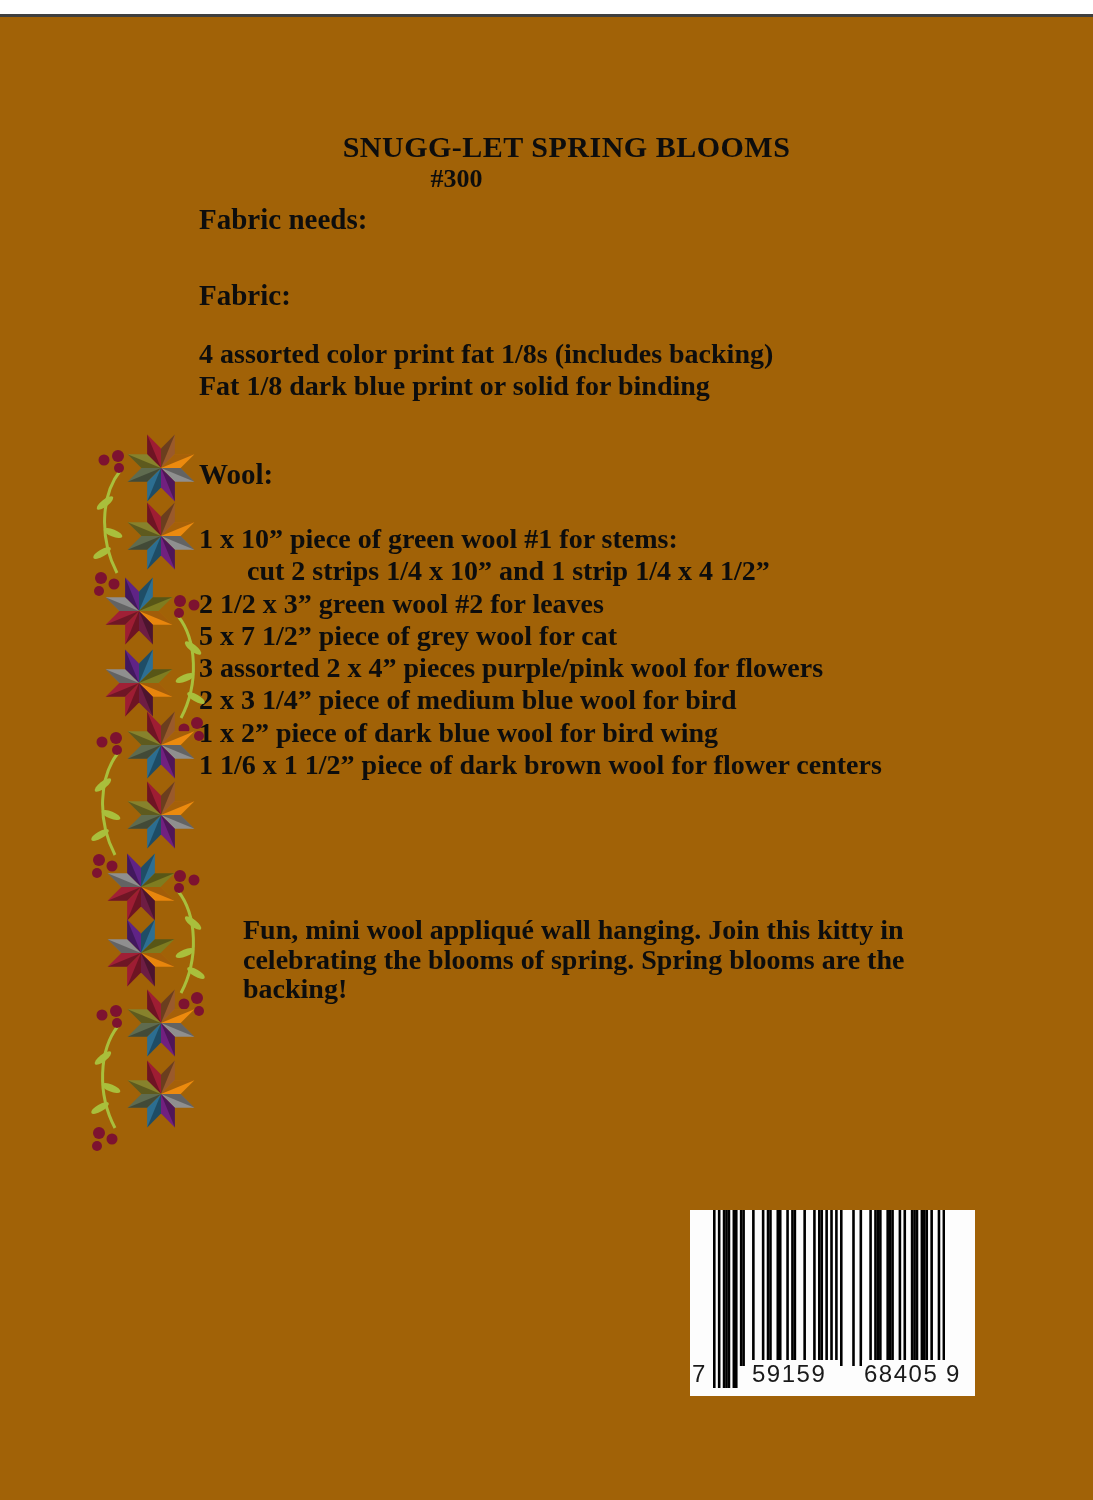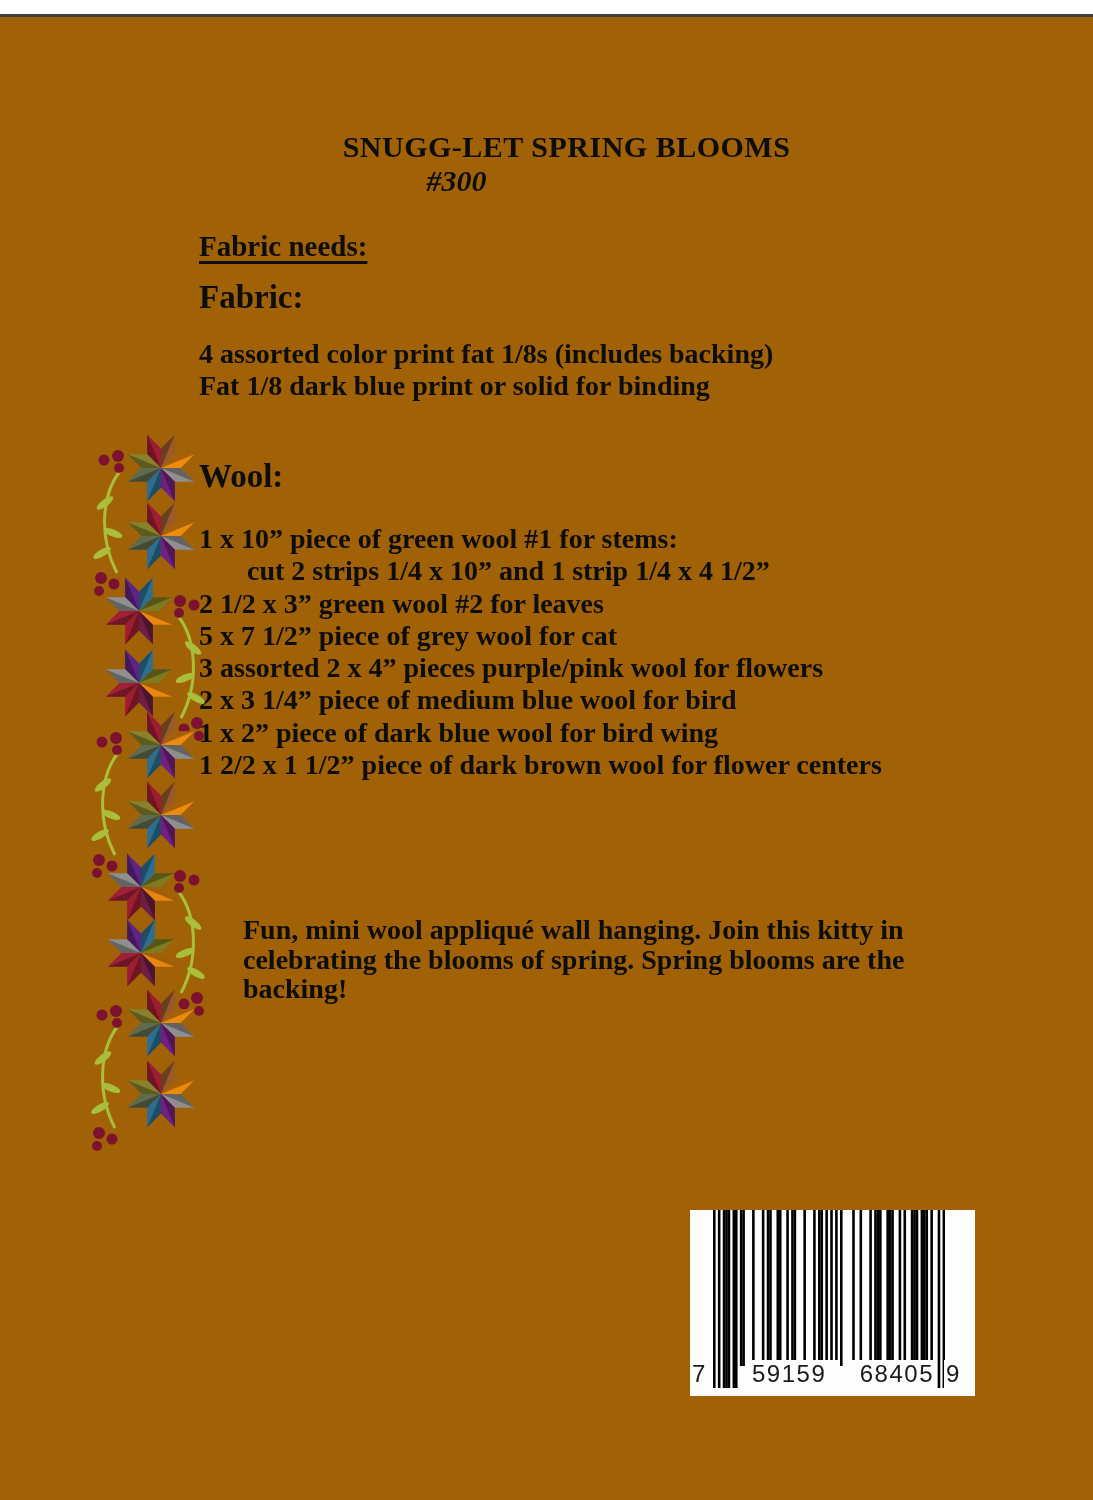--- a/index.html
+++ b/index.html
@@ -2,40 +2,40 @@
 <html><head>
 <meta charset="utf-8">
 <style>
   html,body{margin:0;padding:0;background:#ffffff;}
   .page{position:relative;width:1093px;height:1500px;background:#a16207;overflow:hidden;
         font-family:"Liberation Serif",serif;color:#0d0d0d;margin-top:14px;}
   .topline{position:absolute;top:0;left:0;width:100%;height:3px;background:#3f3f3f;}
   .doc-title{position:absolute;top:116px;left:0;width:1093px;text-align:center;
              font-size:30px;font-weight:bold;letter-spacing:0.5px;padding-left:40px;box-sizing:border-box;}
   .pattern-number{position:absolute;top:150px;left:0;width:873px;text-align:center;
-             font-size:30px;font-weight:bold;padding-left:40px;box-sizing:border-box;font-style:italic;}
-  .h-underline{position:absolute;left:199px;top:216px;font-size:29px;font-weight:bold;
-             text-decoration:underline;text-decoration-thickness:2.5px;text-underline-offset:5px;}
-  .h-plain{position:absolute;left:199px;font-size:33px;font-weight:bold;}
+             font-size:26px;font-weight:bold;padding-left:40px;box-sizing:border-box;}
+  .h-underline{position:absolute;left:199px;top:189px;font-size:29px;font-weight:bold;
+             text-decoration-thickness:2.5px;text-underline-offset:5px;}
+  .h-plain{position:absolute;left:199px;font-size:29px;font-weight:bold;}
   .list{position:absolute;left:199px;font-size:28px;font-weight:bold;line-height:32.3px;white-space:nowrap;}
   .list .indent{padding-left:48px;}
   .desc{position:absolute;left:243px;top:901px;font-size:28px;font-weight:bold;line-height:29.5px;white-space:nowrap;}
   .fineprint{position:absolute;left:198px;top:1102px;font-size:23px;font-weight:bold;line-height:27.3px;white-space:nowrap;}
   .footer{position:absolute;left:199px;top:1204px;font-family:"Liberation Sans",sans-serif;
           font-size:24.5px;font-weight:bold;line-height:27px;white-space:nowrap;}
   .star{position:absolute;width:74px;height:74px;}
   .vine{position:absolute;width:46px;height:152px;overflow:visible;}
   .vine.flip{transform:scaleX(-1);}
   .barcode{position:absolute;left:690px;top:1196px;width:285px;height:186px;background:#fdfdfd;}
   #bars{position:absolute;left:23px;top:0;}
   .bc-digit{position:absolute;top:150px;font-family:"Liberation Sans",sans-serif;font-size:24px;
             color:#1a1a1a;background:#fdfdfd;padding:0 2px;letter-spacing:1.5px;}
   .bc-d1{left:0px;}
   .bc-g1{left:60px;width:86px;text-align:left;}
-  .bc-g2{left:156px;width:86px;text-align:right;}
+  .bc-g2{left:172px;width:86px;text-align:left;}
   .bc-d2{left:254px;}
 </style>
 </head>
 <body>
 
 <div class="page">
   <div class="topline"></div>
 
   <div class="doc-title">SNUGG-LET SPRING BLOOMS</div>
   <div class="pattern-number">#300</div>
@@ -51,21 +51,21 @@
   <div class="h-plain" style="top:444px">Wool:</div>
 
   <div class="list" style="top:509px">
     <div>1 x 10” piece of green wool #1 for stems:</div>
     <div class="indent">cut 2 strips 1/4 x 10” and 1 strip 1/4 x 4 1/2”</div>
     <div>2 1/2 x 3” green wool #2 for leaves</div>
     <div>5 x 7 1/2” piece of grey wool for cat</div>
     <div>3 assorted 2 x 4” pieces purple/pink wool for flowers</div>
     <div>2 x 3 1/4” piece of medium blue wool for bird</div>
     <div>1 x 2” piece of dark blue wool for bird wing</div>
-    <div>1 2/2 x 1 1/2” piece of dark brown wool for flower centers</div>
+    <div>1 1/6 x 1 1/2” piece of dark brown wool for flower centers</div>
   </div>
 
   <div class="desc">
     <div>Fun, mini wool appliqué wall hanging. Join this kitty in</div>
     <div>celebrating the blooms of spring. Spring blooms are the</div>
     <div>backing!</div>
   </div>
 
 
 

